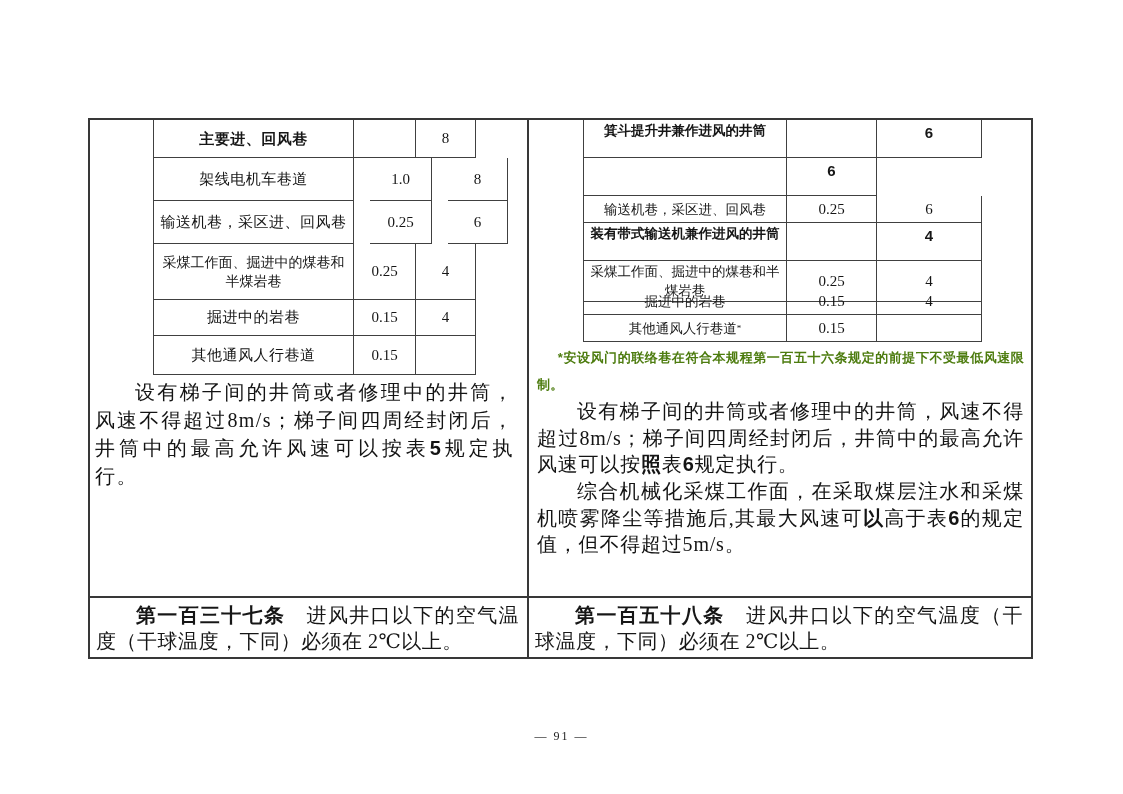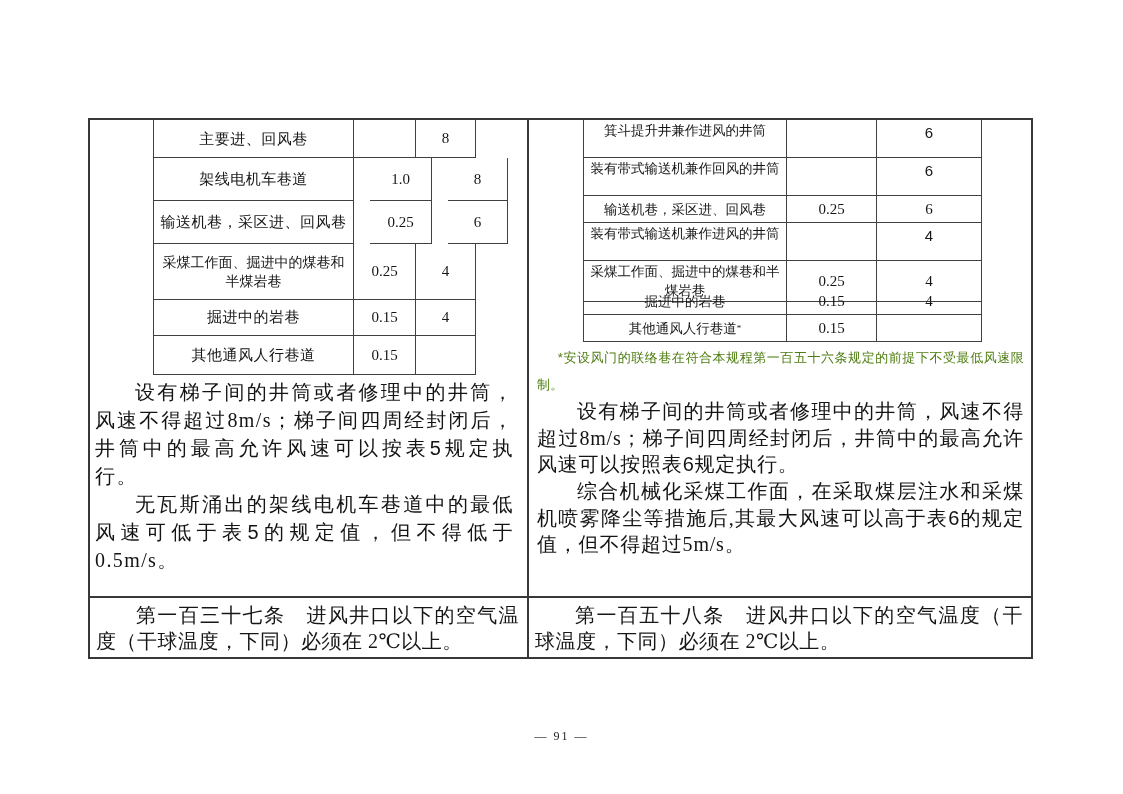--- a/index.html
+++ b/index.html
@@ -37,21 +37,21 @@
     border-right:1.6px solid #404040;
     border-bottom:1.6px solid #404040;
     display:flex; align-items:center; justify-content:center;
     text-align:center; line-height:19px; padding:1px 3px;
   }
   .tbl-left  .tc.lab { font-size:15px; letter-spacing:0.5px; }
   .tbl-left  .trow.small .tc.lab { font-size:14px; letter-spacing:0; }
   .tbl-right .tc.lab { font-size:13.5px; letter-spacing:0; }
   .tc.val { font-size:15px; }
   .hei, .b {
-    font-weight:normal;
+    font-weight:bold;
     font-family:"Liberation Sans","DejaVu Sans",sans-serif;
   }
   .trow.split .tc.lab { align-items:flex-start; padding-bottom:7px; }
   .trow.split .tc.v2  { align-items:flex-start; padding-top:3px; }
   .sup { font-size:9px; vertical-align:super; line-height:0; }
 
   
   .textblock-l { padding:3px 13px 0 5px; }
   .textblock-r { padding:3px 7px 0 8px; }
   .para {
@@ -144,41 +144,37 @@
         <div class="tc val">
             <span>0.15</span>
           </div>
         <div class="tc val">
             <span></span>
           </div>
       </div>
     </div>
     <div class="textblock-l">
       <p class="para para-l"><span>设有梯子间的井筒或者修理中的井筒，风速不得超过8m/s；梯子间四周经封闭后，井筒中的最高允许风速可以按表</span><span class="b">5</span><span>规定执行。</span></p>
-      <p class="para para-l"><span>无瓦斯涌出的架线电机车巷道中的最低风速可低于表</span><span class="b">5</span><span>的规定值，但不得低于0.5m/s。</span></p>
     </div>
   </div>
 
   <div class="col-main r">
     <div class="tbl tbl-right">
       <div class="trow h38 split">
         <div class="tc lab hei">
             <span>箕斗提升井兼作进风的井筒</span>
           </div>
         <div class="tc val">
             <span></span>
           </div>
         <div class="tc val v2 hei">
             <span>6</span>
           </div>
       </div>
       <div class="trow h38 split">
-        <div class="tc lab hei">
-            <span>装有带式输送机兼作回风的井筒</span>
-          </div>
         <div class="tc val">
             <span></span>
           </div>
         <div class="tc val v2 hei">
             <span>6</span>
           </div>
       </div>
       <div class="trow h27">
         <div class="tc lab">
             <span>输送机巷，采区进、回风巷</span>

